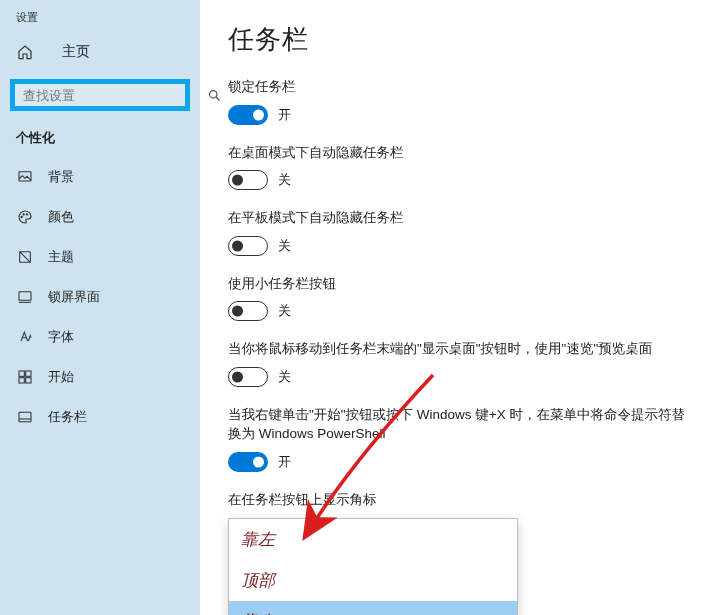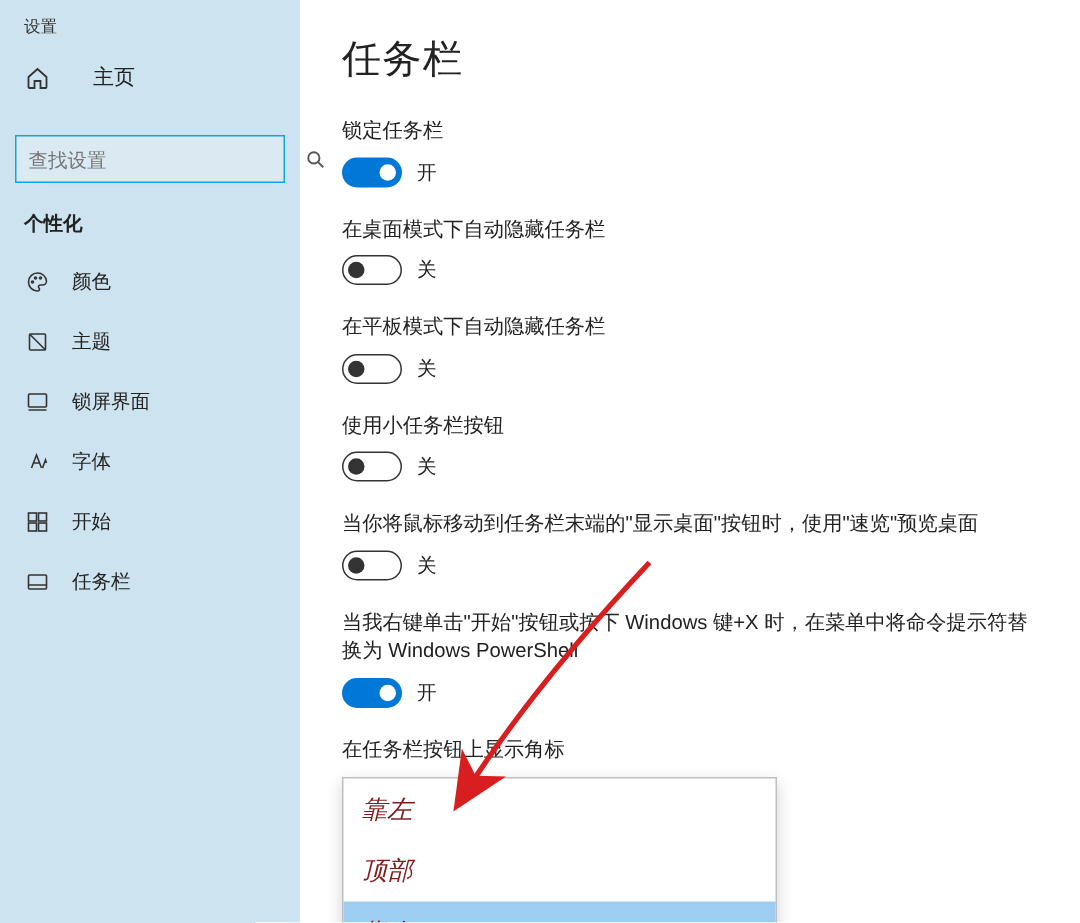--- a/index.html
+++ b/index.html
@@ -6,21 +6,21 @@
   html, body { width: 720px; height: 615px; font-family: "Microsoft YaHei", "Segoe UI", sans-serif; background: #fff; overflow: hidden; }
 
   .app { display: flex; width: 100%; height: 100%; }
 
   
   .sidebar { width: 200px; background: #cde3ef; padding-top: 6px; display: flex; flex-direction: column; }
   .sidebar .top-label { font-size: 11px; color: #333; padding: 4px 16px 10px; }
   .sidebar .home-row { display: flex; align-items: center; gap: 28px; padding: 8px 16px 14px; }
   .sidebar .home-row .icon { width: 18px; height: 18px; display: inline-flex; align-items: center; justify-content: center; color: #333; }
   .sidebar .home-row .label { font-size: 14px; color: #222; }
-  .search-wrap { margin: 15px 10px 12px; border: 1px solid #0ea5e9; background: #dbeaf2; height: 32px; display: flex; align-items: center; position: relative; }
+  .search-wrap { margin: 4px 10px 12px; border: 5px solid #0ea5e9; background: #dbeaf2; height: 32px; display: flex; align-items: center; position: relative; }
   .search-wrap input { flex: 1; border: none; background: transparent; font-size: 13px; padding: 0 8px; outline: none; color: #333; }
   .search-wrap .search-icon { width: 28px; display: flex; align-items: center; justify-content: center; color: #555; }
   .section-title { font-size: 13px; font-weight: 600; color: #222; padding: 6px 16px 10px; }
   .nav-list { display: flex; flex-direction: column; }
   .nav-item { display: flex; align-items: center; gap: 14px; padding: 11px 16px; font-size: 13px; color: #222; cursor: pointer; }
   .nav-item .icon { width: 18px; height: 18px; display: inline-flex; align-items: center; justify-content: center; color: #333; }
 
   
   .main { flex: 1; padding: 22px 30px 10px 28px; position: relative; overflow: hidden; }
   .page-title { font-size: 26px; font-weight: 500; color: #222; margin-bottom: 20px; letter-spacing: 1px; }
@@ -70,20 +70,29 @@
           </svg>
       </span>
     </div>
 
     <div class="section-title">个性化</div>
 
     <div class="nav-list">
       <div class="nav-item">
         <span class="icon">
             <svg width="16" height="16" viewBox="0 0 24 24" fill="none" stroke="currentColor" stroke-width="1.6">
+              <rect x="3" y="4" width="18" height="14" rx="1"></rect>
+              <path d="M3 15l5-5 4 4 3-3 6 6"></path>
+            </svg>
+          </span>
+        <span>背景</span>
+      </div>
+      <div class="nav-item">
+        <span class="icon">
+            <svg width="16" height="16" viewBox="0 0 24 24" fill="none" stroke="currentColor" stroke-width="1.6">
               <path d="M12 3a9 9 0 1 0 0 18c1.7 0 2-1 2-2s-1-1-1-2 1-2 2-2h2a4 4 0 0 0 4-4 9 9 0 0 0-9-8z"></path>
               <circle cx="7" cy="12" r="1"></circle>
               <circle cx="10" cy="8" r="1"></circle>
               <circle cx="15" cy="8" r="1"></circle>
             </svg>
           </span>
         <span>颜色</span>
       </div>
       <div class="nav-item">
         <span class="icon">

